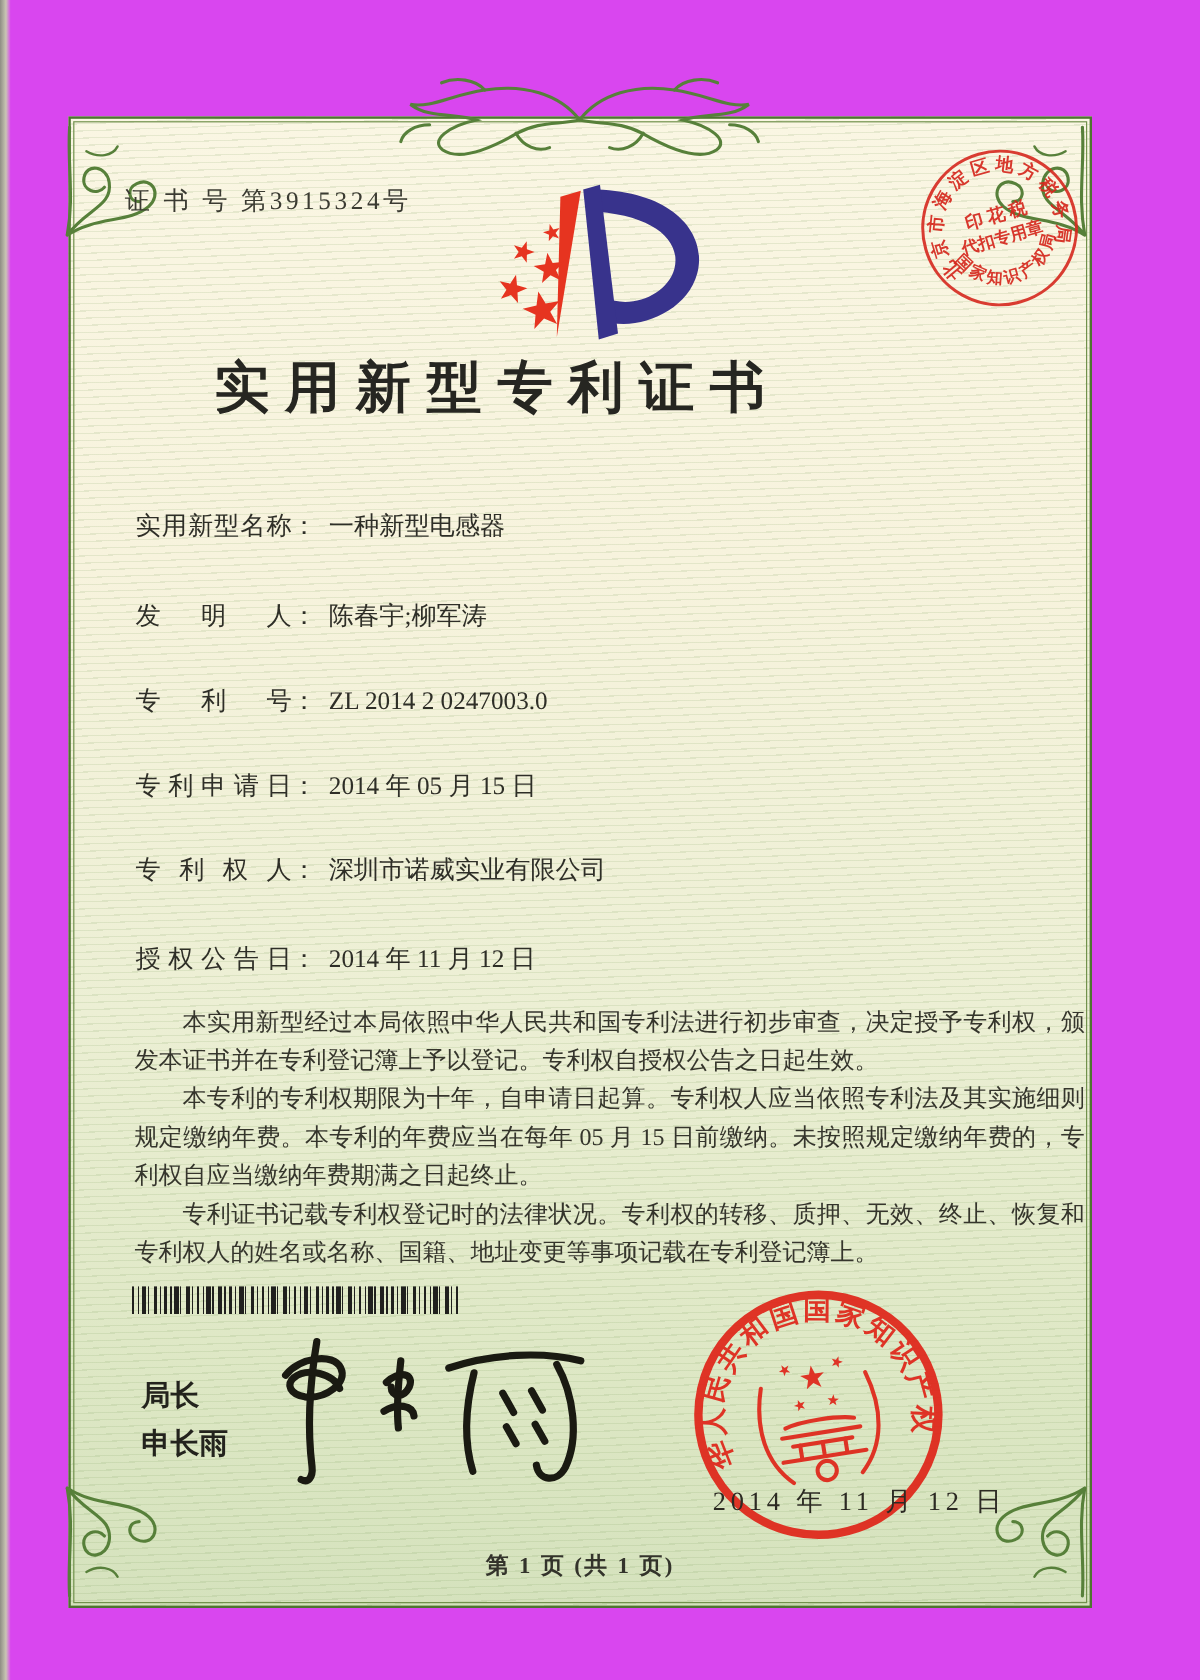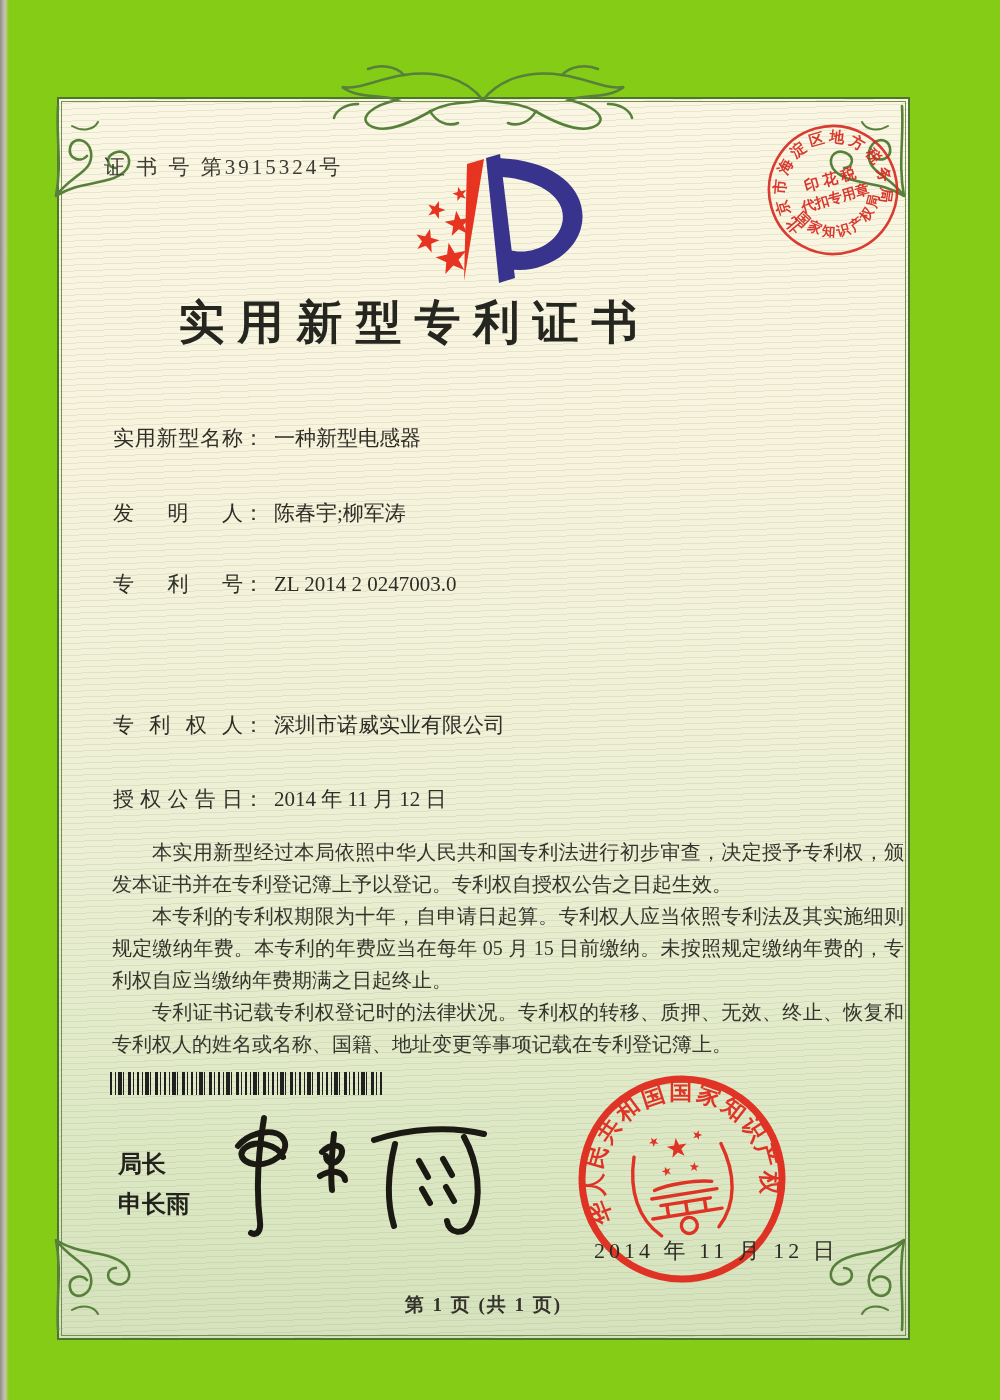--- a/index.html
+++ b/index.html
@@ -1,16 +1,16 @@
 <!DOCTYPE html>
 <html><head>
 <meta charset="utf-8">
 <style>
   html,body{margin:0;padding:0;background:#e9e5d2;}
-  .page{position:relative;width:1000px;height:1400px;background:#84cc16;overflow:hidden;
+  .page{position:relative;width:1000px;height:1400px;background:#d946ef;overflow:hidden;
         font-family:"Liberation Serif","DejaVu Serif",serif;color:#2d2d26;}
   .scan-edge{position:absolute;left:0;top:0;width:9px;height:100%;
         background:linear-gradient(90deg,#8f8d84,#c9c6b4 55%,rgba(247,243,225,0));}
   
   .frame-bg{position:absolute;left:57px;top:97px;width:853px;height:1243px;
         background:
           repeating-linear-gradient(178deg, rgba(125,160,95,0.16) 0px, rgba(125,160,95,0.16) 1px, rgba(0,0,0,0) 1px, rgba(0,0,0,0) 6px),
           linear-gradient(180deg,#faf6e3 0%,#f7f3dd 30%,#ecefd4 60%,#dde7c4 85%,#d5e2bd 100%);}
   .frame{position:absolute;left:57px;top:97px;width:853px;height:1243px;
         border:2.5px solid #4e7530;box-sizing:border-box;}
@@ -123,20 +123,23 @@
 
   <div class="field" style="top:424px">
     <span class="flabel">实用新型名称</span><span class="fcolon">：</span><span>一种新型电感器</span>
   </div>
   <div class="field" style="top:499px">
     <span class="flabel">发明人</span><span class="fcolon">：</span><span>陈春宇;柳军涛</span>
   </div>
   <div class="field" style="top:570px">
     <span class="flabel">专利号</span><span class="fcolon">：</span><span>ZL 2014 2 0247003.0</span>
   </div>
+  <div class="field" style="top:641px">
+    <span class="flabel">专利申请日</span><span class="fcolon">：</span><span>2014 年 05 月 15 日</span>
+  </div>
   <div class="field" style="top:711px">
     <span class="flabel">专利权人</span><span class="fcolon">：</span><span>深圳市诺威实业有限公司</span>
   </div>
   <div class="field" style="top:785px">
     <span class="flabel">授权公告日</span><span class="fcolon">：</span><span>2014 年 11 月 12 日</span>
   </div>
 
   <div class="paras">
     <p>本实用新型经过本局依照中华人民共和国专利法进行初步审查，决定授予专利权，颁发本证书并在专利登记簿上予以登记。专利权自授权公告之日起生效。</p>
     <p>本专利的专利权期限为十年，自申请日起算。专利权人应当依照专利法及其实施细则规定缴纳年费。本专利的年费应当在每年 05 月 15 日前缴纳。未按照规定缴纳年费的，专利权自应当缴纳年费期满之日起终止。</p>

